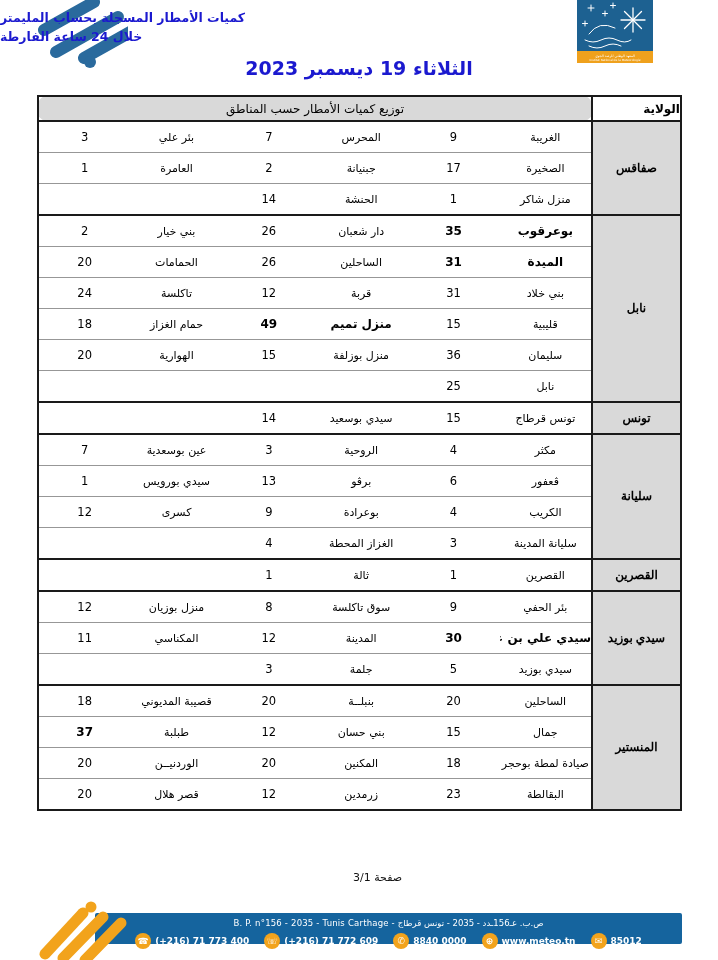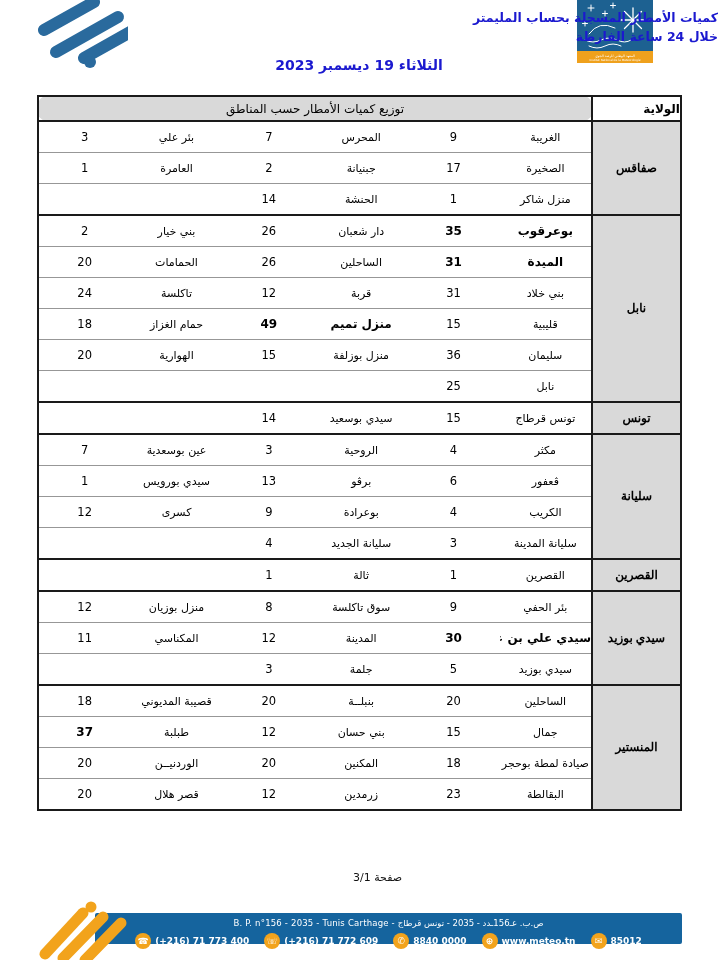--- a/index.html
+++ b/index.html
@@ -2,24 +2,24 @@
 <html lang="ar" style="--title-text: #1b19cf; --bar-blue: #15649e; --orange: #f2a31c; --table-shade: #d9d9d9; --border-dark: #1a1a1a; --logo-blue: #2a6a9d;"><head>
 <meta charset="utf-8">
 <style>
   html,body{margin:0;padding:0;background:#fff;}
   .page{position:relative;width:718px;height:960px;background:#fff;overflow:hidden;
         font-family:"DejaVu Sans","Liberation Sans",sans-serif;}
 
   
   .corner-logo{position:absolute;left:28px;top:0;width:100px;height:70px;}
   .inm-logo{position:absolute;left:577px;top:0;width:76px;height:63px;}
-  .title-block{position:absolute;top:8px;left:0;right:0;text-align:right;
+  .title-block{position:absolute;top:8px;left:0;right:0;text-align:left;
                color:var(--title-text,#1b19cf);font-weight:bold;font-size:12.5px;line-height:19px;direction:rtl;}
   .report-date{position:absolute;top:57px;left:0;right:0;text-align:center;
-               color:var(--title-text,#1b19cf);font-weight:bold;font-size:14px;direction:rtl;}
+               color:var(--title-text,#1b19cf);font-weight:bold;font-size:19px;direction:rtl;}
 
   
   table.rain{position:absolute;left:37px;top:95px;width:645px;border-collapse:collapse;
              table-layout:fixed;direction:rtl;border:2px solid var(--border-dark,#1a1a1a);}
   table.rain th,table.rain td{padding:0;overflow:hidden;white-space:nowrap;}
   th.gov-h{width:87px;background:#fff;font-size:12px;font-weight:bold;height:23px;
            border-left:2px solid var(--border-dark,#1a1a1a);border-bottom:2px solid var(--border-dark,#1a1a1a);text-align:right;}
   th.dist-h{background:var(--table-shade,#d9d9d9);font-size:12px;font-weight:normal;height:23px;
             border-bottom:2px solid var(--border-dark,#1a1a1a);text-align:center;border-radius:9px;}
   td.gov{background:var(--table-shade,#d9d9d9);font-weight:bold;font-size:12px;text-align:center;
@@ -204,21 +204,21 @@
           <td class="name">الكريب</td>
           <td class="val">4</td>
           <td class="name">بوعرادة</td>
           <td class="val">9</td>
           <td class="name">كسرى</td>
           <td class="val">12</td>
         </tr>
         <tr class="sec-next">
           <td class="name">سليانة المدينة</td>
           <td class="val">3</td>
-          <td class="name">سليانة الجديد</td>
+          <td class="name">الغزاز المحطة</td>
           <td class="val">4</td>
           <td class="name"></td>
           <td class="val"></td>
         </tr>
       </tbody>
       <tbody>
         <tr class="sec-start">
           <td class="gov" rowspan="1">القصرين</td>
           <td class="name">القصرين</td>
           <td class="val">1</td>

